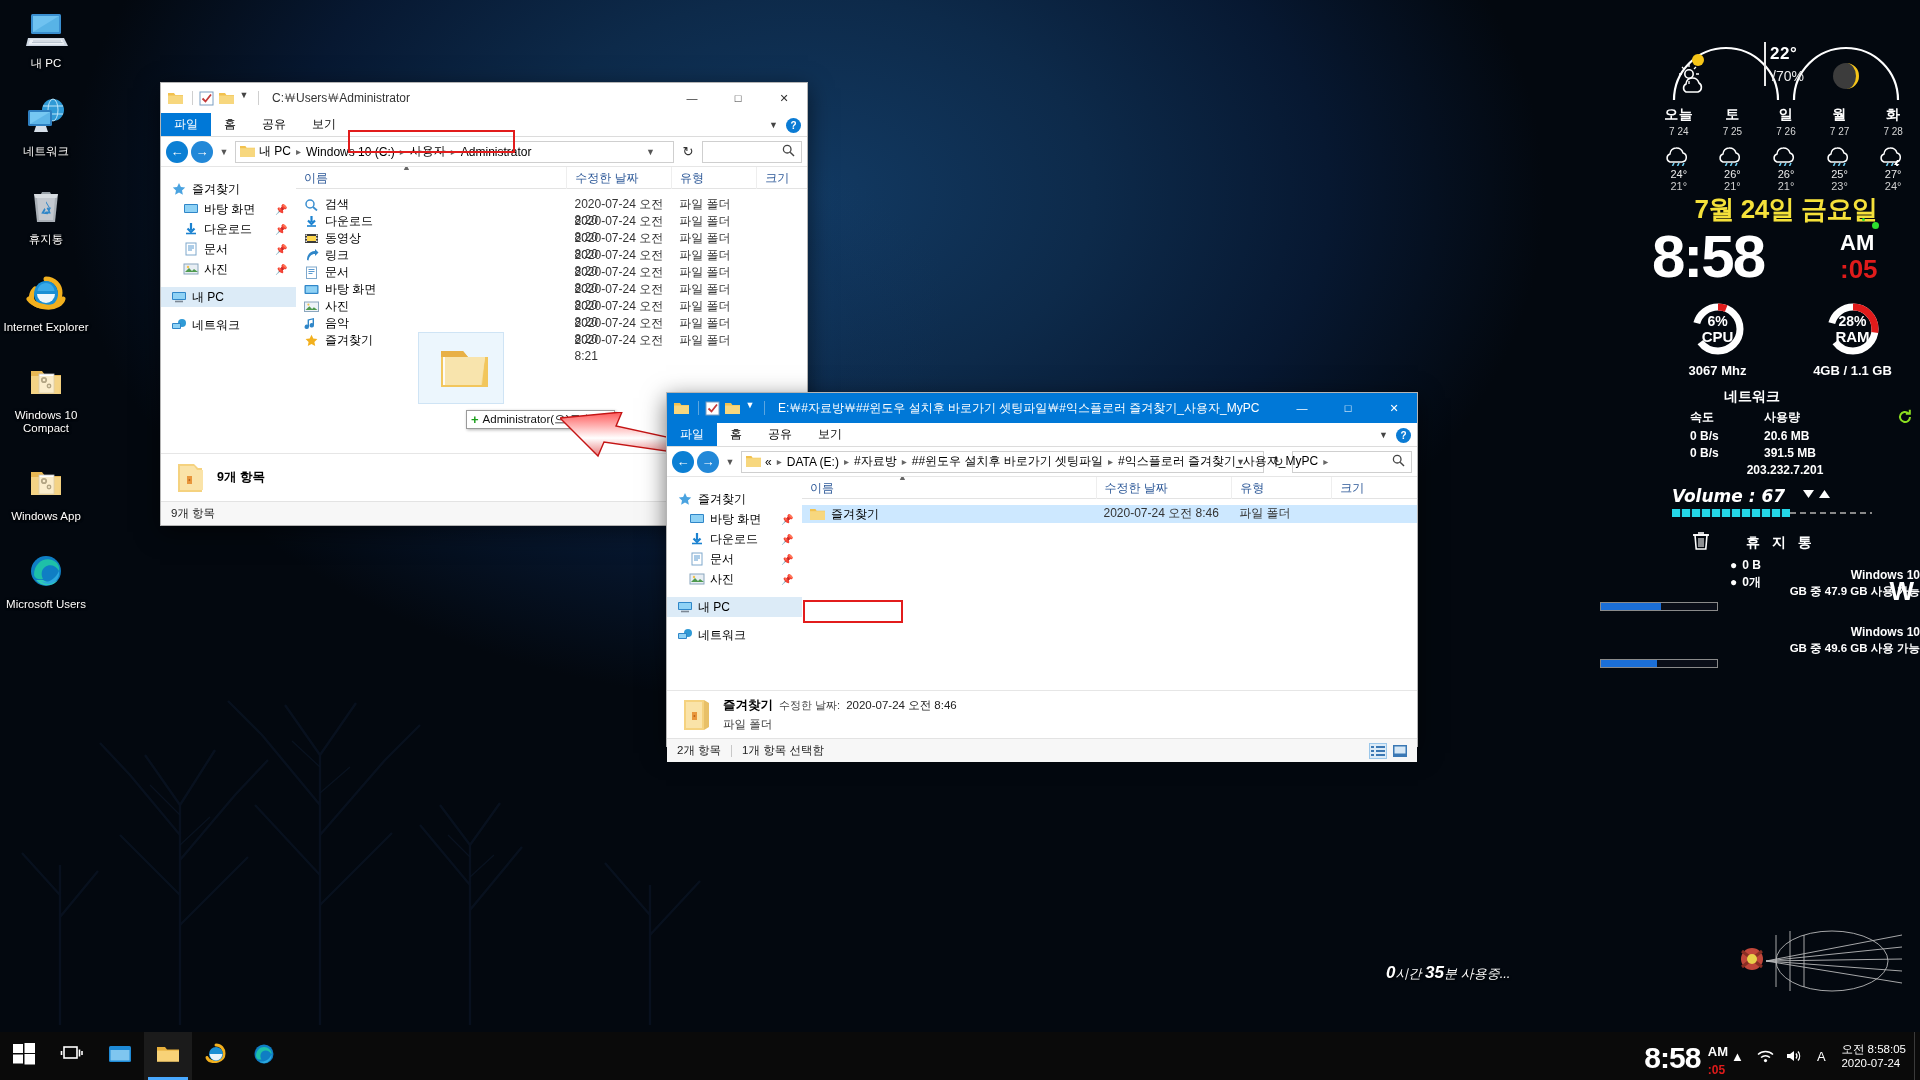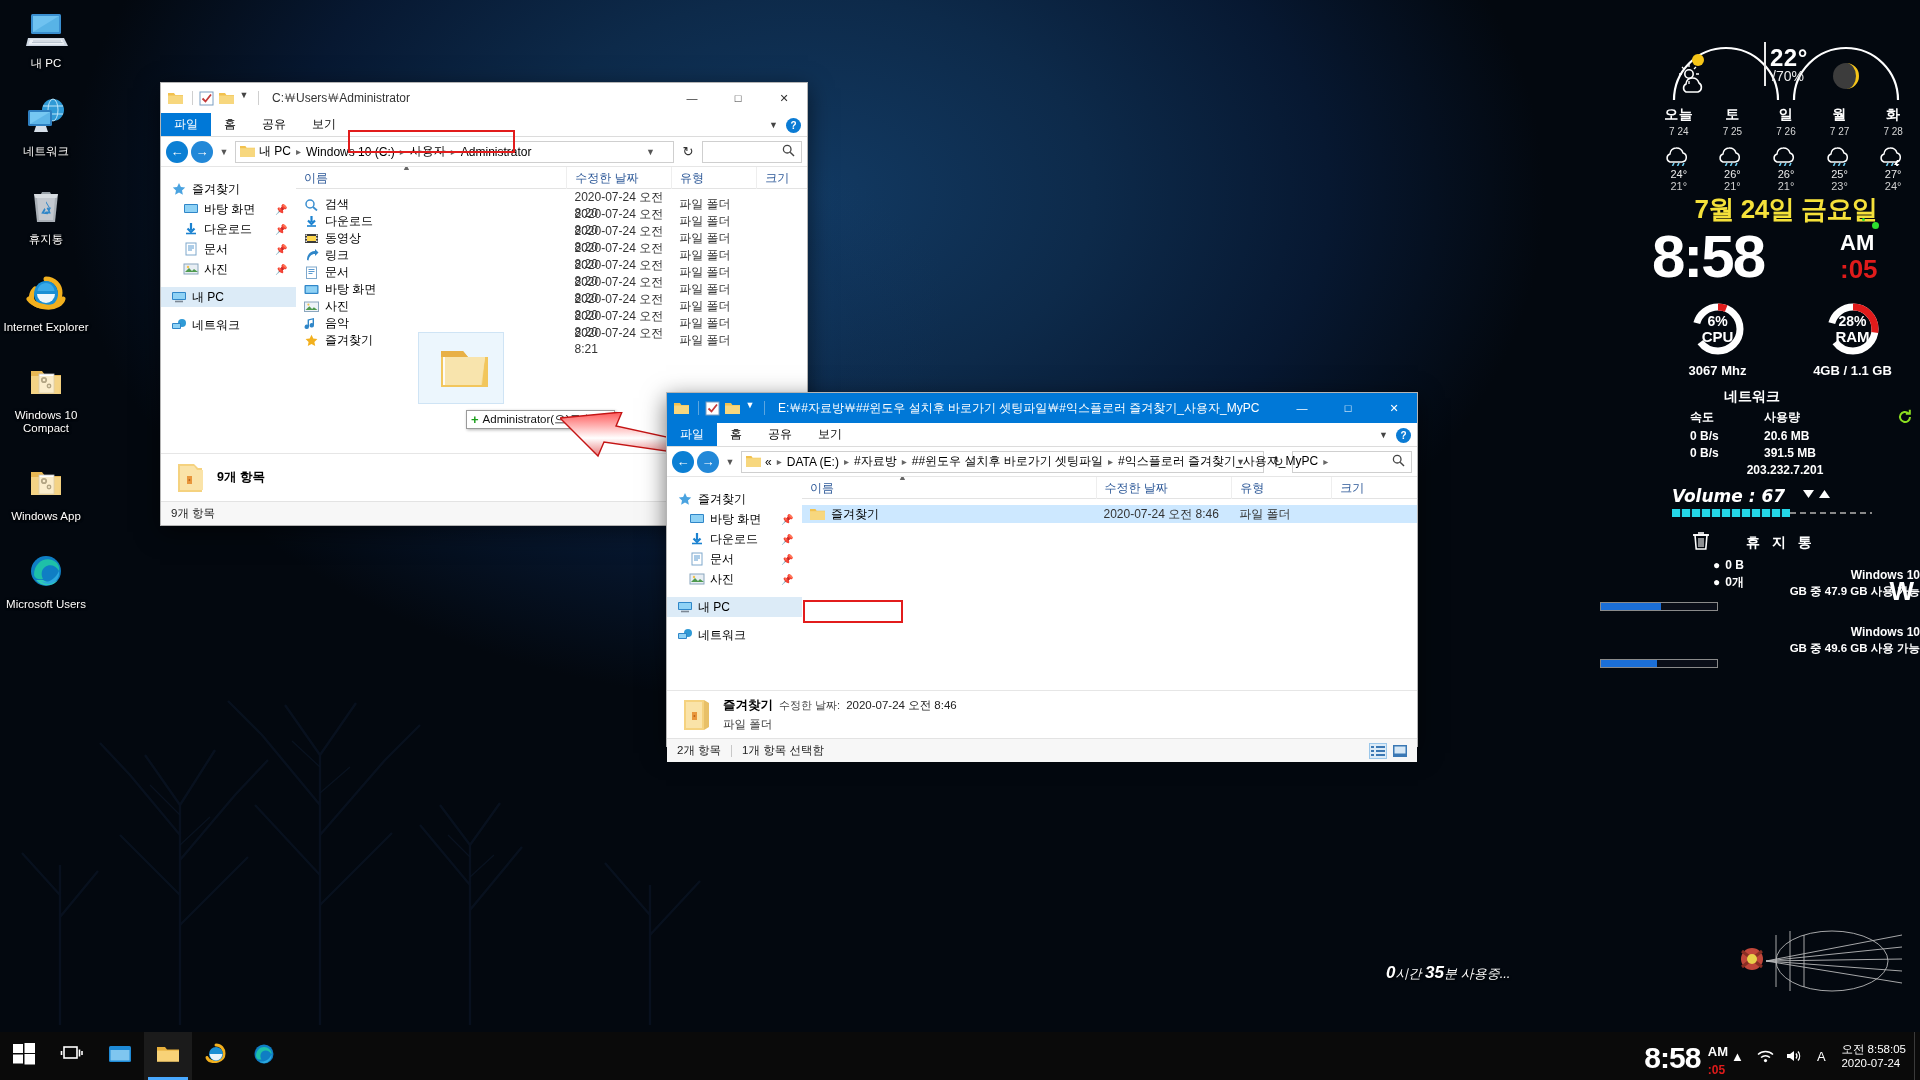--- a/index.html
+++ b/index.html
@@ -47,21 +47,21 @@
   .wx-arcs { position: relative; width: 268px; height: 78px; }
   .wx-fore { display: flex; justify-content: space-around; margin-top: 2px; }
   .wx-day { text-align: center; width: 50px; }
   .wx-dow { font-size: 14px; font-weight: bold; letter-spacing: .5px; color: #fff; }
   .wx-date { font-size: 10px; color: #d8d8d8; margin-top: 2px; }
   .wx-ico { height: 26px; margin: 3px 0 2px; }
   .wx-hi { font-size: 11px; color: #eaeaea; }
   .wx-lo { font-size: 11px; color: #cfcfcf; }
   .wx-now-temp {
     position: absolute; left: 118px; top: 18px;
-    font-size: 24px; font-weight: 600; letter-spacing: .5px;
+    font-size: 17px; font-weight: 600; letter-spacing: .5px;
   }
   .wx-now-pct { position: absolute; left: 120px; top: 42px; font-size: 14px; color: #ededed; }
   .wx-div { position: absolute; left: 112px; top: 16px; width: 2px; height: 44px; background: #e8e8e8; }
 
   #gadget-date {
     left: 1655px; top: 192px; width: 262px; text-align: center;
     color: #f5e13a; font-size: 26px; font-weight: bold; letter-spacing: -.5px;
   }
   #gadget-clock { left: 1640px; top: 226px; width: 280px; height: 70px; }
   .clk-time {
@@ -92,21 +92,21 @@
   #gadget-volume { left: 1672px; top: 486px; width: 248px; color: #ffffff; }
   .vol-label { font-family: "DejaVu Sans", sans-serif; font-size: 17px; font-weight: bold; font-style: italic; }
   .vol-bar { margin-top: 3px; height: 8px; width: 200px; position: relative; }
   .vol-fill { position: absolute; left: 0; top: 0; height: 8px; width: 118px;
     background: repeating-linear-gradient(90deg,#24d7e8 0 8px, #0b2030 8px 10px); }
   .vol-empty { position: absolute; left: 118px; top: 3px; height: 2px; width: 82px;
     background: repeating-linear-gradient(90deg,#888 0 6px, transparent 6px 10px); }
 
   #gadget-trash { left: 1690px; top: 530px; width: 230px; color: #fff; }
   .trash-title { font-size: 14px; font-weight: bold; letter-spacing: 4px; margin-left: 34px; }
-  .trash-line { font-size: 12px; font-weight: bold; margin-left: 23px; margin-top: 2px; }
+  .trash-line { font-size: 12px; font-weight: bold; margin-left: 40px; margin-top: 2px; }
   .trash-line .bullet { color: #fff; margin-right: 5px; }
 
   #gadget-disks { left: 1600px; top: 568px; width: 320px; color: #fff; }
   .disk-block { margin-bottom: 14px; text-align: right; }
   .disk-name { font-size: 12px; font-weight: bold; }
   .disk-info { font-size: 11.5px; font-weight: bold; margin-top: 2px; }
   .disk-bar { margin-top: 3px; height: 9px; width: 118px; border: 1px solid #8a8a8a; position: relative; background: #0a0e18; }
   .disk-fill { position: absolute; left: 0; top: 0; bottom: 0; background: #1b6fd8; }
 
   
@@ -185,21 +185,21 @@
 
   .list-pane { flex: 1; background: #fff; position: relative; overflow: hidden; }
   .col-head {
     height: 22px; display: flex; align-items: center; border-bottom: 1px solid #e3e3e3;
     font-size: 12px; color: #2b5797; position: relative;
   }
   .col-head .c { padding-left: 8px; border-left: 1px solid #eee; height: 22px; line-height: 22px; }
   .col-head .c:first-child { border-left: none; }
   .sort-caret { position: absolute; font-size: 9px; color: #666; }
 
-  .frow { height: 17px; display: flex; align-items: center; font-size: 12px; }
+  .frow { height: 17px; display: flex; font-size: 12px; }
   .frow.sel { background: #cde8ff; }
   .frow .c-name { display: flex; align-items: center; padding-left: 8px; }
   .frow .fico { width: 15px; height: 13px; margin-right: 6px; flex: none; }
   .frow .c-date, .frow .c-type, .frow .c-size { color: #333; padding-left: 8px; }
 
   .status-bar {
     height: 24px; border-top: 1px solid #e3e3e3; background: #f7f7f7;
     display: flex; align-items: center; padding-left: 10px; font-size: 11.5px; color: #222;
     position: relative;
   }

